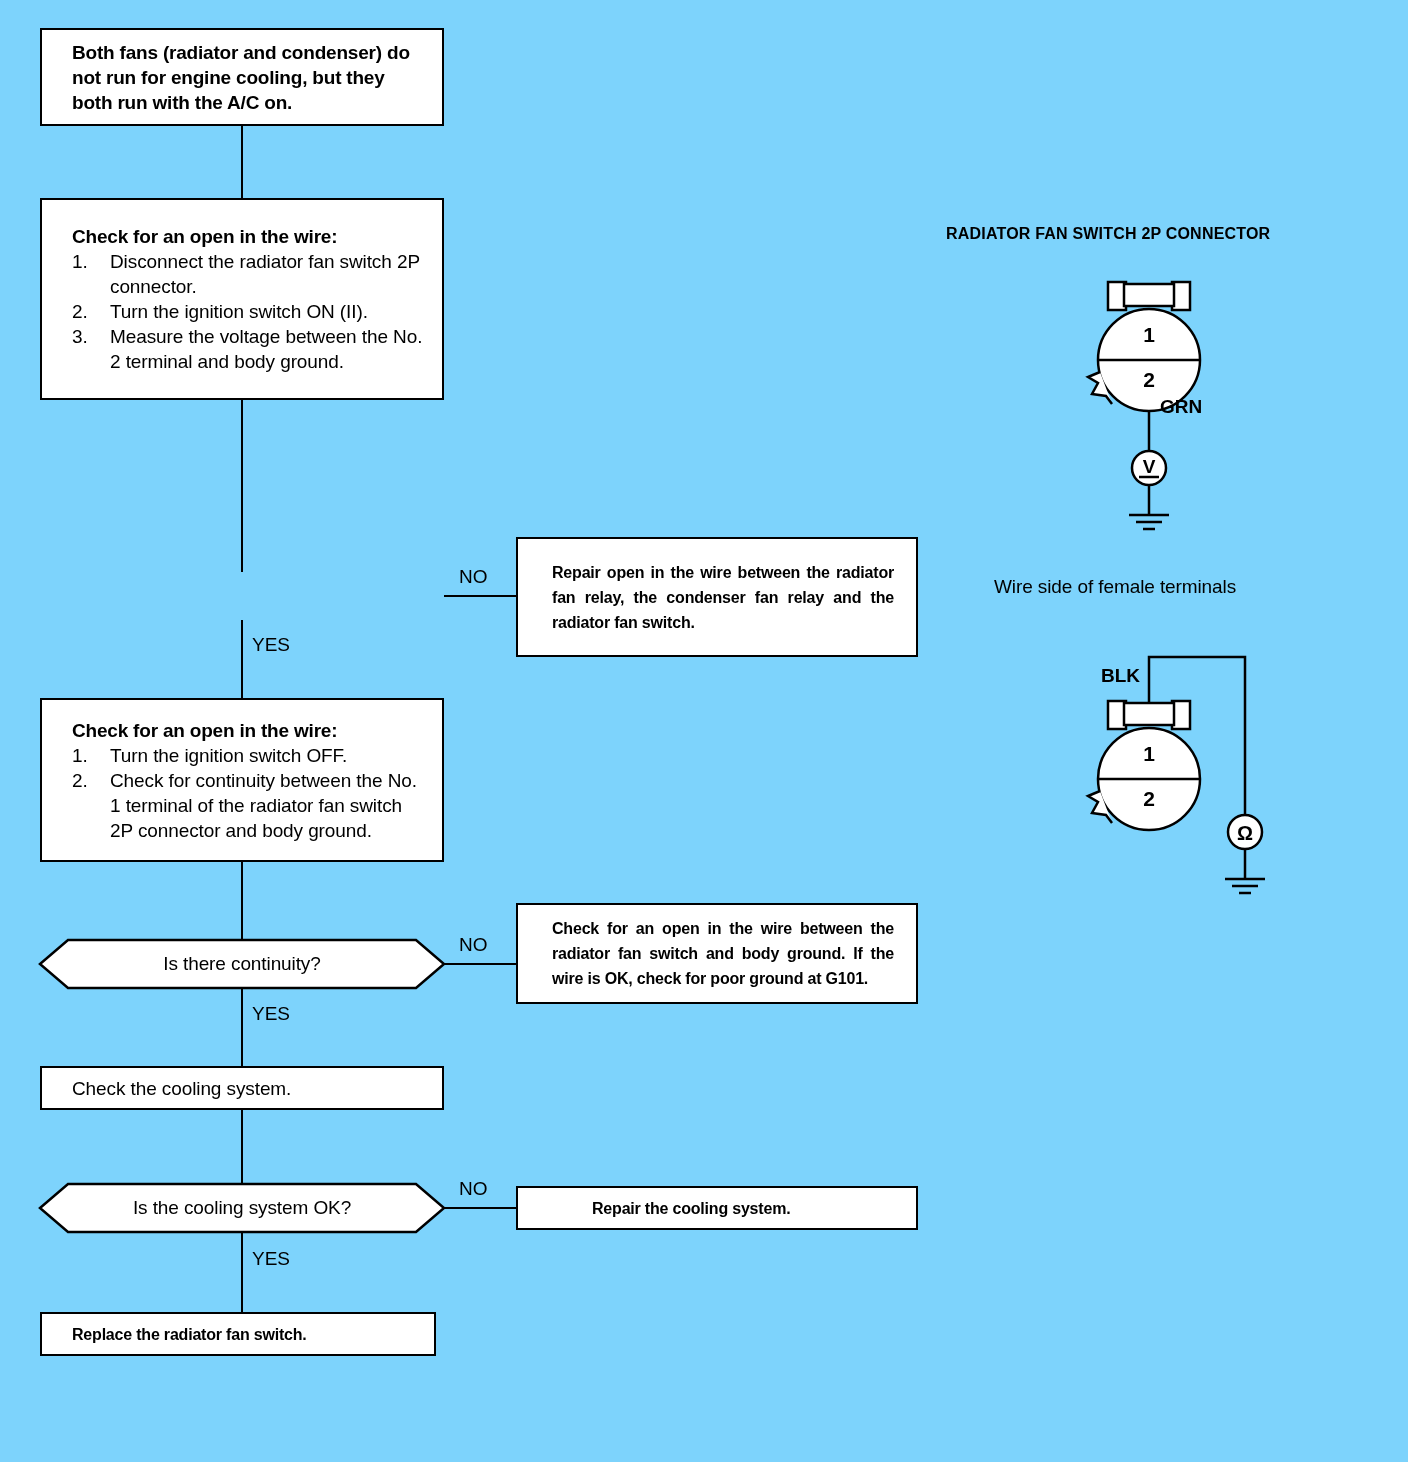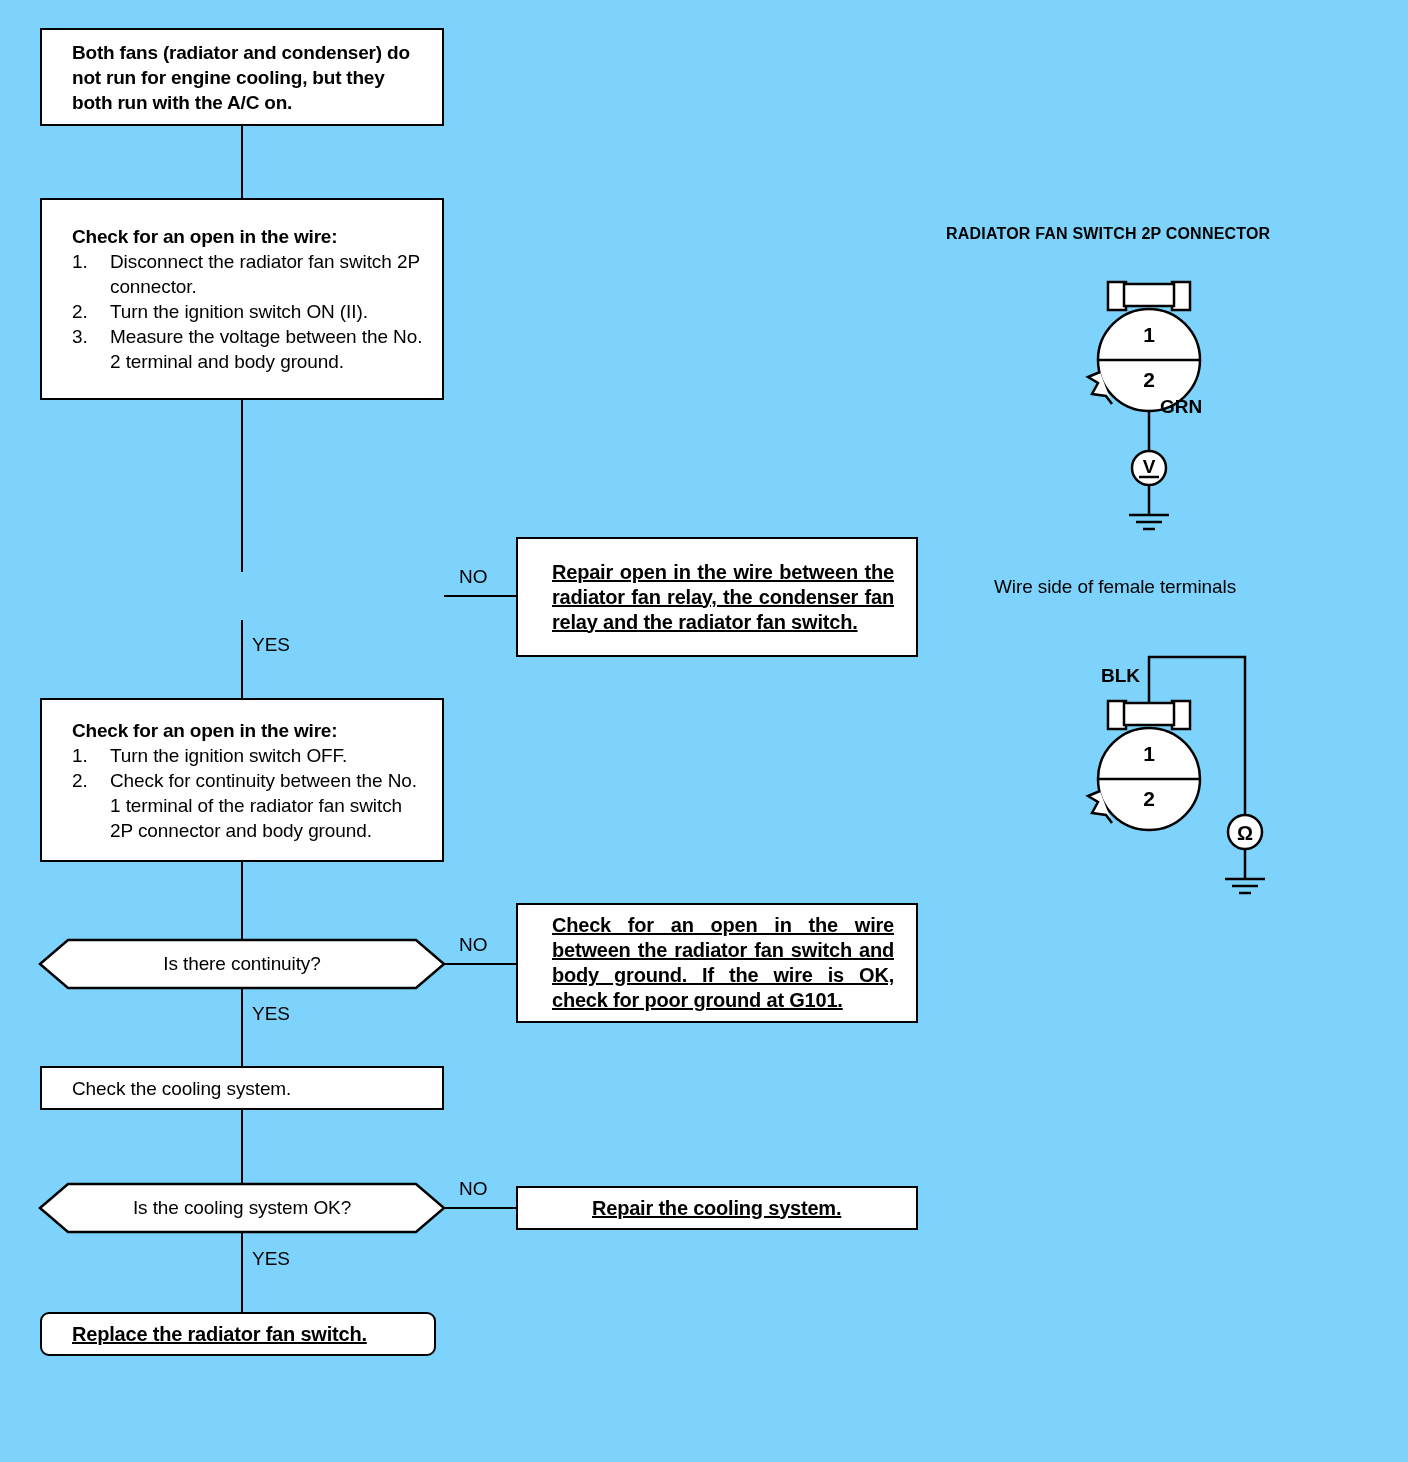--- a/index.html
+++ b/index.html
@@ -41,24 +41,23 @@
     letter-spacing: -0.2px;
   }
   .bplain {
     font-weight: normal;
     font-size: 19px;
     line-height: 25px;
     letter-spacing: -0.1px;
   }
   .bbold {
     font-weight: bold;
-    font-size: 20px;
+    font-size: 16px;
     line-height: 25px;
     letter-spacing: -0.2px;
-    text-decoration: underline;
   }
 
   
   ol.steps {
     margin: 0;
     padding: 0;
     list-style: none;
   }
   ol.steps li {
     position: relative;
@@ -200,21 +199,21 @@
     </svg>
     <span class="hextext">Is there continuity?</span>
   </div>
 
   <div class="hline" style="left:444px; top:963px; width:72px;"></div>
   <div class="blabel" style="left:459px; top:934px;">NO</div>
 
   <div class="vline" style="left:241px; top:988px; height:78px;"></div>
   <div class="blabel" style="left:252px; top:1003px;">YES</div>
 
-  <div class="box" style="left:516px; top:903px; width:402px; height:120px;">
+  <div class="box" style="left:516px; top:903px; width:402px; height:101px;">
     <div class="box-inner" style="padding:0 22px 0 34px;">
       <div class="bbold just">Check for an open in the wire between the radiator fan switch and body ground. If the wire is OK, check for poor ground at G101.</div>
     </div>
   </div>
 
   <div class="box" style="left:40px; top:1066px; width:404px; height:44px;">
     <div class="box-inner">
       <div class="bplain">Check the cooling system.</div>
     </div>
   </div>
@@ -233,21 +232,21 @@
 
   <div class="vline" style="left:241px; top:1232px; height:80px;"></div>
   <div class="blabel" style="left:252px; top:1248px;">YES</div>
 
   <div class="box" style="left:516px; top:1186px; width:402px; height:44px;padding-left:40px;">
     <div class="box-inner" style="padding:0 22px 0 34px;">
       <div class="bbold">Repair the cooling system.</div>
     </div>
   </div>
 
-  <div class="box" style="left:40px; top:1312px; width:396px; height:44px;border-radius:9px;">
+  <div class="box" style="left:40px; top:1312px; width:396px; height:44px;">
     <div class="box-inner">
       <div class="bbold">Replace the radiator fan switch.</div>
     </div>
   </div>
 
   <div class="rheading" style="left:946px; top:217px;">RADIATOR FAN SWITCH 2P CONNECTOR</div>
 
   <svg class="schematic" style="left:1060px; top:270px;" width="260" height="270" viewBox="0 0 260 270">
 
     <rect x="48" y="12" width="18" height="28" fill="#ffffff" stroke="#000000" stroke-width="2.5"></rect>

